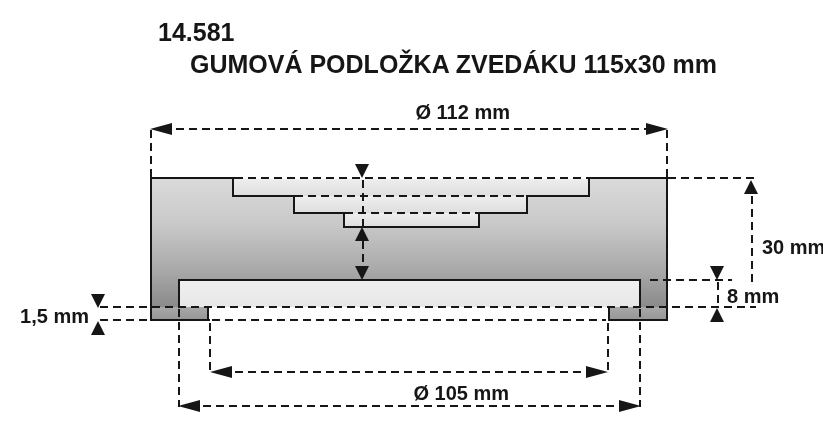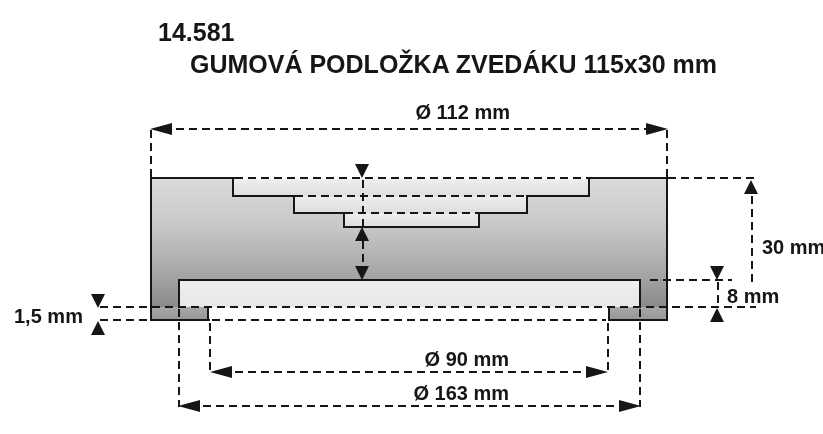--- a/index.html
+++ b/index.html
@@ -23,21 +23,21 @@
   .ar{position:absolute;width:0;height:0;border-style:solid;border-color:transparent;}
   .ar-l{border-width:6px 22px 6px 0;border-right-color:var(--ink);}
   .ar-r{border-width:6px 0 6px 22px;border-left-color:var(--ink);}
   .ar-u{border-width:0 7px 14px 7px;border-bottom-color:var(--ink);}
   .ar-d{border-width:14px 7px 0 7px;border-top-color:var(--ink);}
   
   .lbl{position:absolute;font-weight:600;white-space:nowrap;letter-spacing:0;}
   .ttl{font-size:25px;}
   .dim{font-size:20px;}
   .ctr{text-align:right;}
-  .rgt{}
+  .rgt{text-align:right;}
 </style>
 </head>
 <body>
 
 <div id="stage">
 
   <div class="lbl ttl" style="left:158px;top:18px;">14.581</div>
   <div class="lbl ttl" style="left:158px;top:50px;margin-left:32px;">GUMOVÁ PODLOŽKA ZVEDÁKU 115x30 mm</div>
 
   <div class="fill body-fill" style="left:151px;top:179px;width:516px;height:128px;"></div>
@@ -105,16 +105,15 @@
   <div class="ar ar-u" style="left:91px;top:321px;"></div>
   <div class="ar ar-l" style="left:210px;top:366px;"></div>
   <div class="ar ar-r" style="left:586px;top:366px;"></div>
   <div class="ar ar-l" style="left:178px;top:400px;"></div>
   <div class="ar ar-r" style="left:619px;top:400px;"></div>
 
   <div class="lbl dim ctr" style="left:310px;top:101px;width:200px;">Ø 112 mm</div>
   <div class="lbl dim" style="left:762px;top:236px;">30 mm</div>
   <div class="lbl dim" style="left:727px;top:285px;">8 mm</div>
   <div class="lbl dim rgt" style="left:14px;top:305px;width:75px;">1,5 mm</div>
-  <div class="lbl dim ctr" style="left:309px;top:348px;width:200px;">Ø 90 mm</div>
-  <div class="lbl dim ctr" style="left:309px;top:382px;width:200px;">Ø 163 mm</div>
+  <div class="lbl dim ctr" style="left:309px;top:382px;width:200px;">Ø 105 mm</div>
 
 </div>
 
 </body></html>

